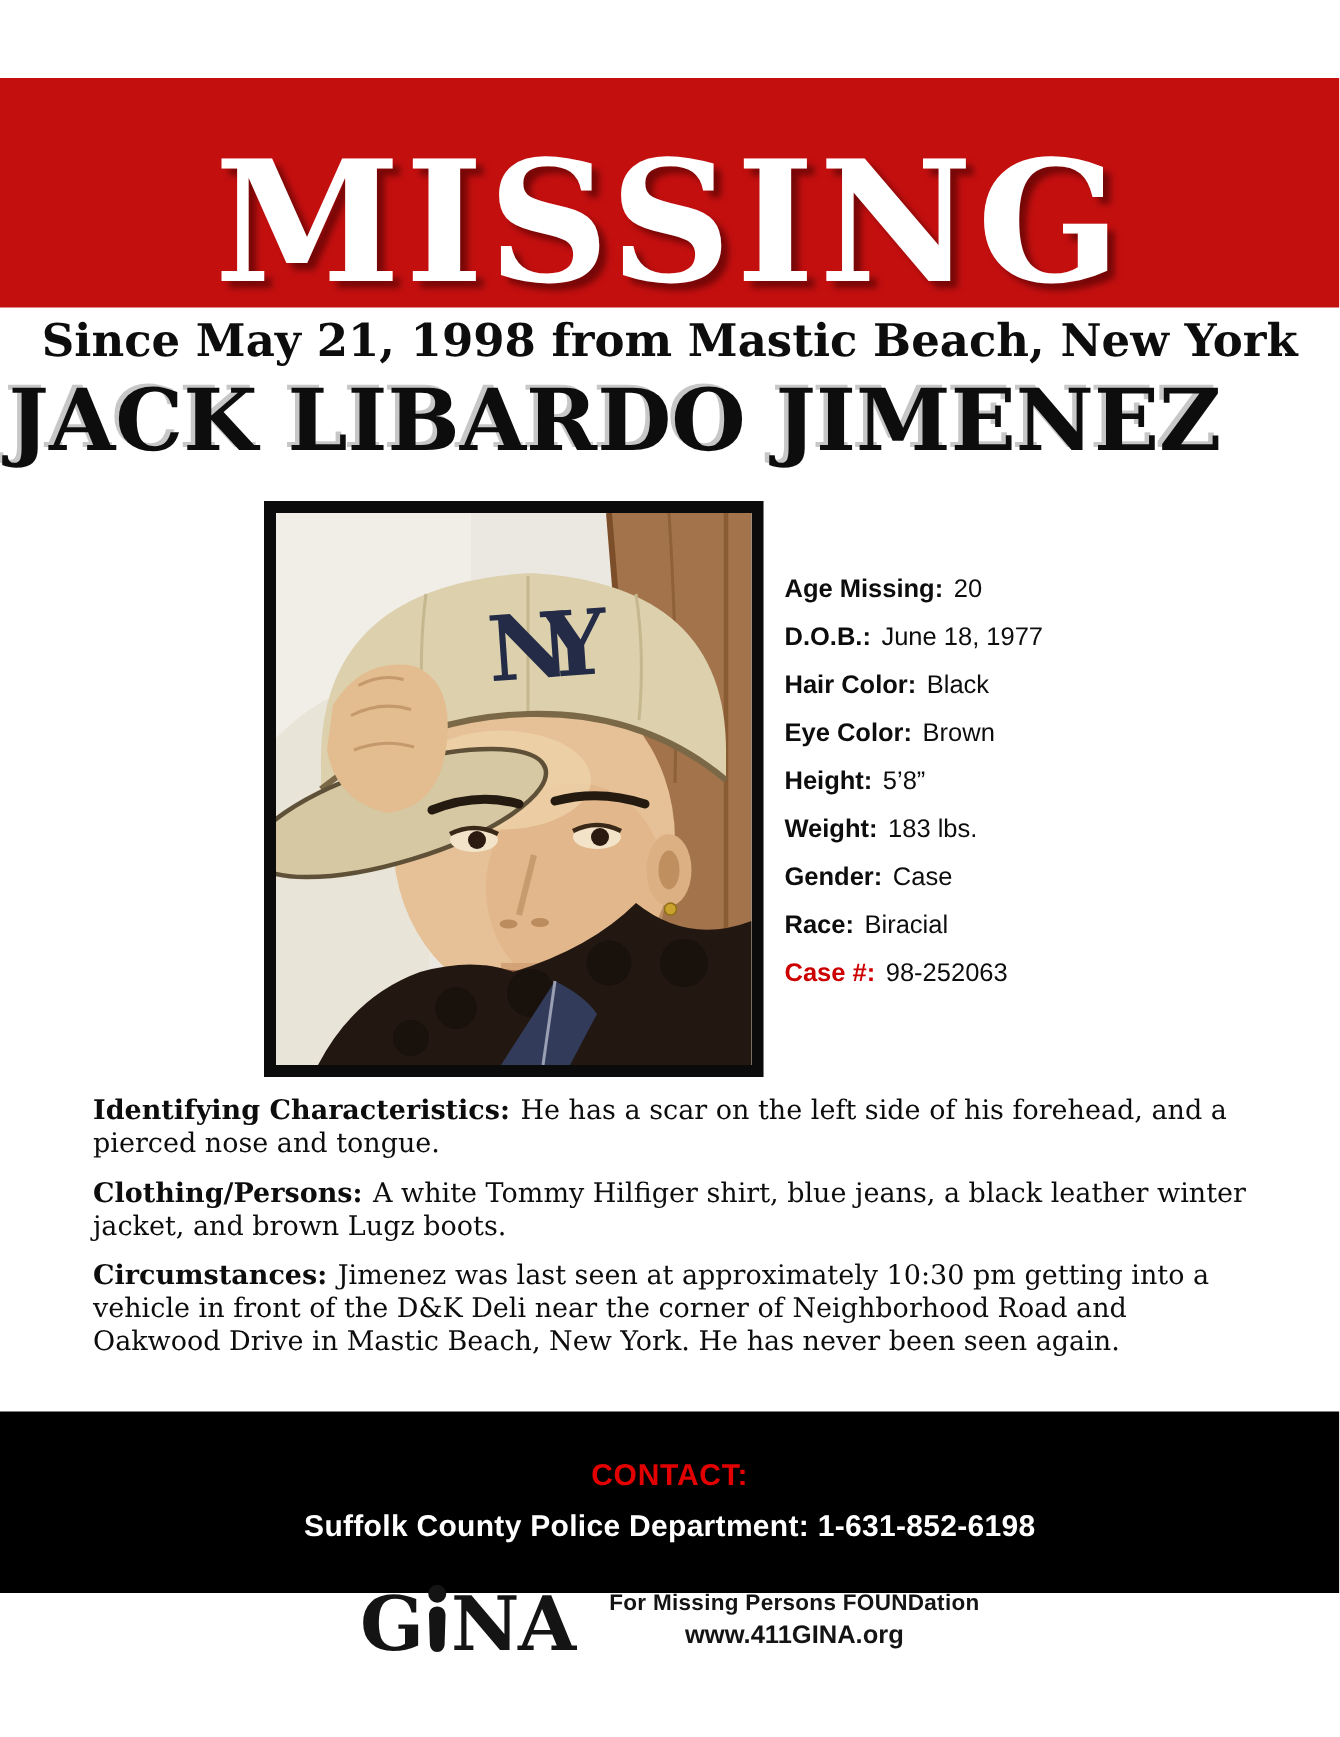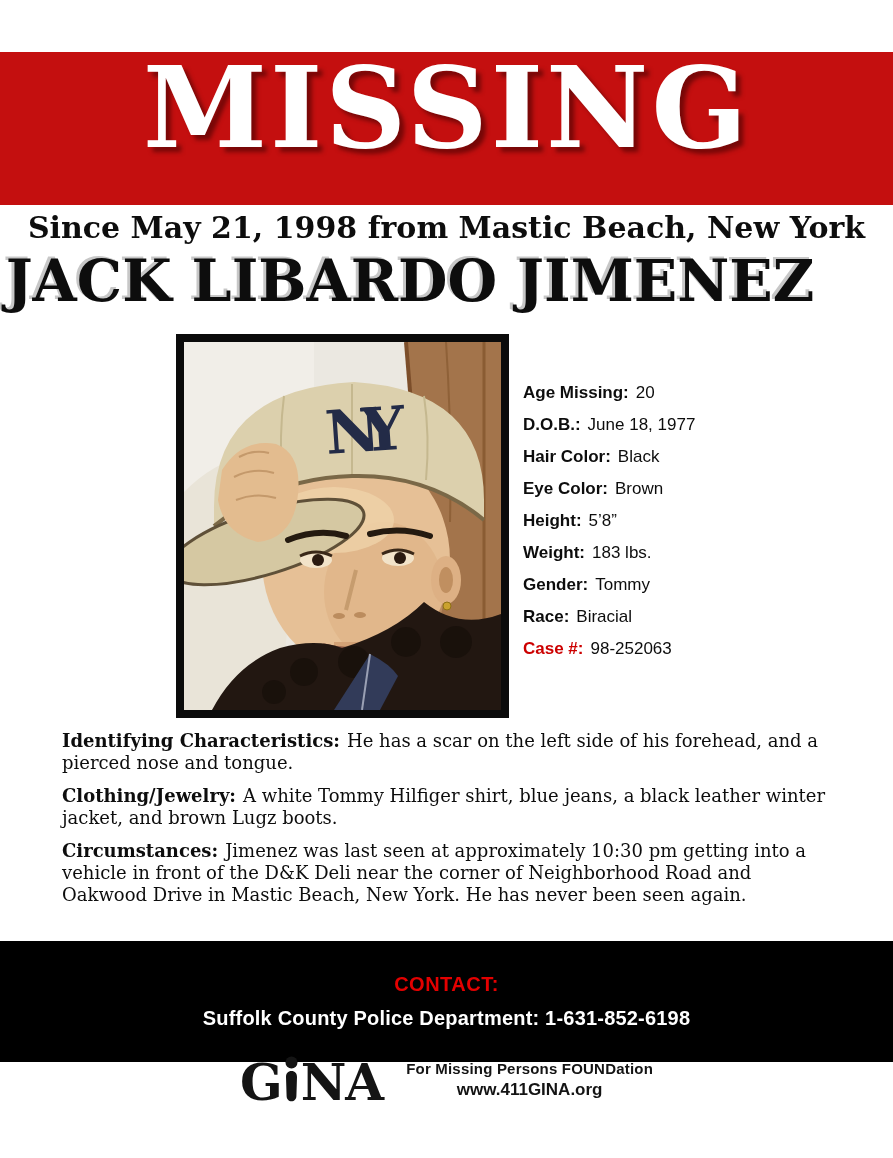--- a/index.html
+++ b/index.html
@@ -4,21 +4,21 @@
 <style>
   html,body{margin:0;padding:0;background:#ffffff;}
   .page{
     position:relative;width:893px;height:1158px;margin:0 auto;
     background:#ffffff;overflow:hidden;
     font-family:"Liberation Sans",sans-serif;color:#111;
   }
   
   .banner{
     position:absolute;left:0;top:52px;width:893px;height:153px;
-    background:#c40f0f;display:flex;align-items:flex-start;justify-content:center;
+    background:#c40f0f;display:flex;align-items:flex-end;justify-content:center;
   }
   .banner-title{
     font-family:"DejaVu Serif",serif;font-weight:700;font-size:112px;
     color:#ffffff;letter-spacing:3px;line-height:1;
     text-shadow:5px 5px 4px rgba(55,0,0,0.55);
   }
   
   .since-line{
     position:absolute;left:0;top:210px;width:893px;text-align:center;
     font-family:"DejaVu Serif",serif;font-weight:700;font-size:30px;color:#0d0d0d;
@@ -172,36 +172,36 @@
     <div class="row">
       <span class="lbl">Eye Color:</span><span class="val">Brown</span>
     </div>
     <div class="row">
       <span class="lbl">Height:</span><span class="val">5’8”</span>
     </div>
     <div class="row">
       <span class="lbl">Weight:</span><span class="val">183 lbs.</span>
     </div>
     <div class="row">
-      <span class="lbl">Gender:</span><span class="val">Tommy</span>
+      <span class="lbl">Gender:</span><span class="val">Case</span>
     </div>
     <div class="row">
       <span class="lbl">Race:</span><span class="val">Biracial</span>
     </div>
     <div class="row row-case">
       <span class="lbl">Case #:</span><span class="val">98-252063</span>
     </div>
   </div>
 
   <div class="paragraphs">
     <p>
       <b class="plabel">Identifying Characteristics:</b><span>He has a scar on the left side of his forehead, and a pierced nose and tongue.</span>
     </p>
     <p>
-      <b class="plabel">Clothing/Jewelry:</b><span>A white Tommy Hilfiger shirt, blue jeans, a black leather winter jacket, and brown Lugz boots.</span>
+      <b class="plabel">Clothing/Persons:</b><span>A white Tommy Hilfiger shirt, blue jeans, a black leather winter jacket, and brown Lugz boots.</span>
     </p>
     <p>
       <b class="plabel">Circumstances:</b><span>Jimenez was last seen at approximately 10:30 pm getting into a vehicle in front of the D&amp;K Deli near the corner of Neighborhood Road and Oakwood Drive in Mastic Beach, New York. He has never been seen again.</span>
     </p>
   </div>
 
   <div class="contact-bar">
     <div class="contact-heading">CONTACT:</div>
     <div class="contact-line">Suffolk County Police Department: 1-631-852-6198</div>
   </div>

